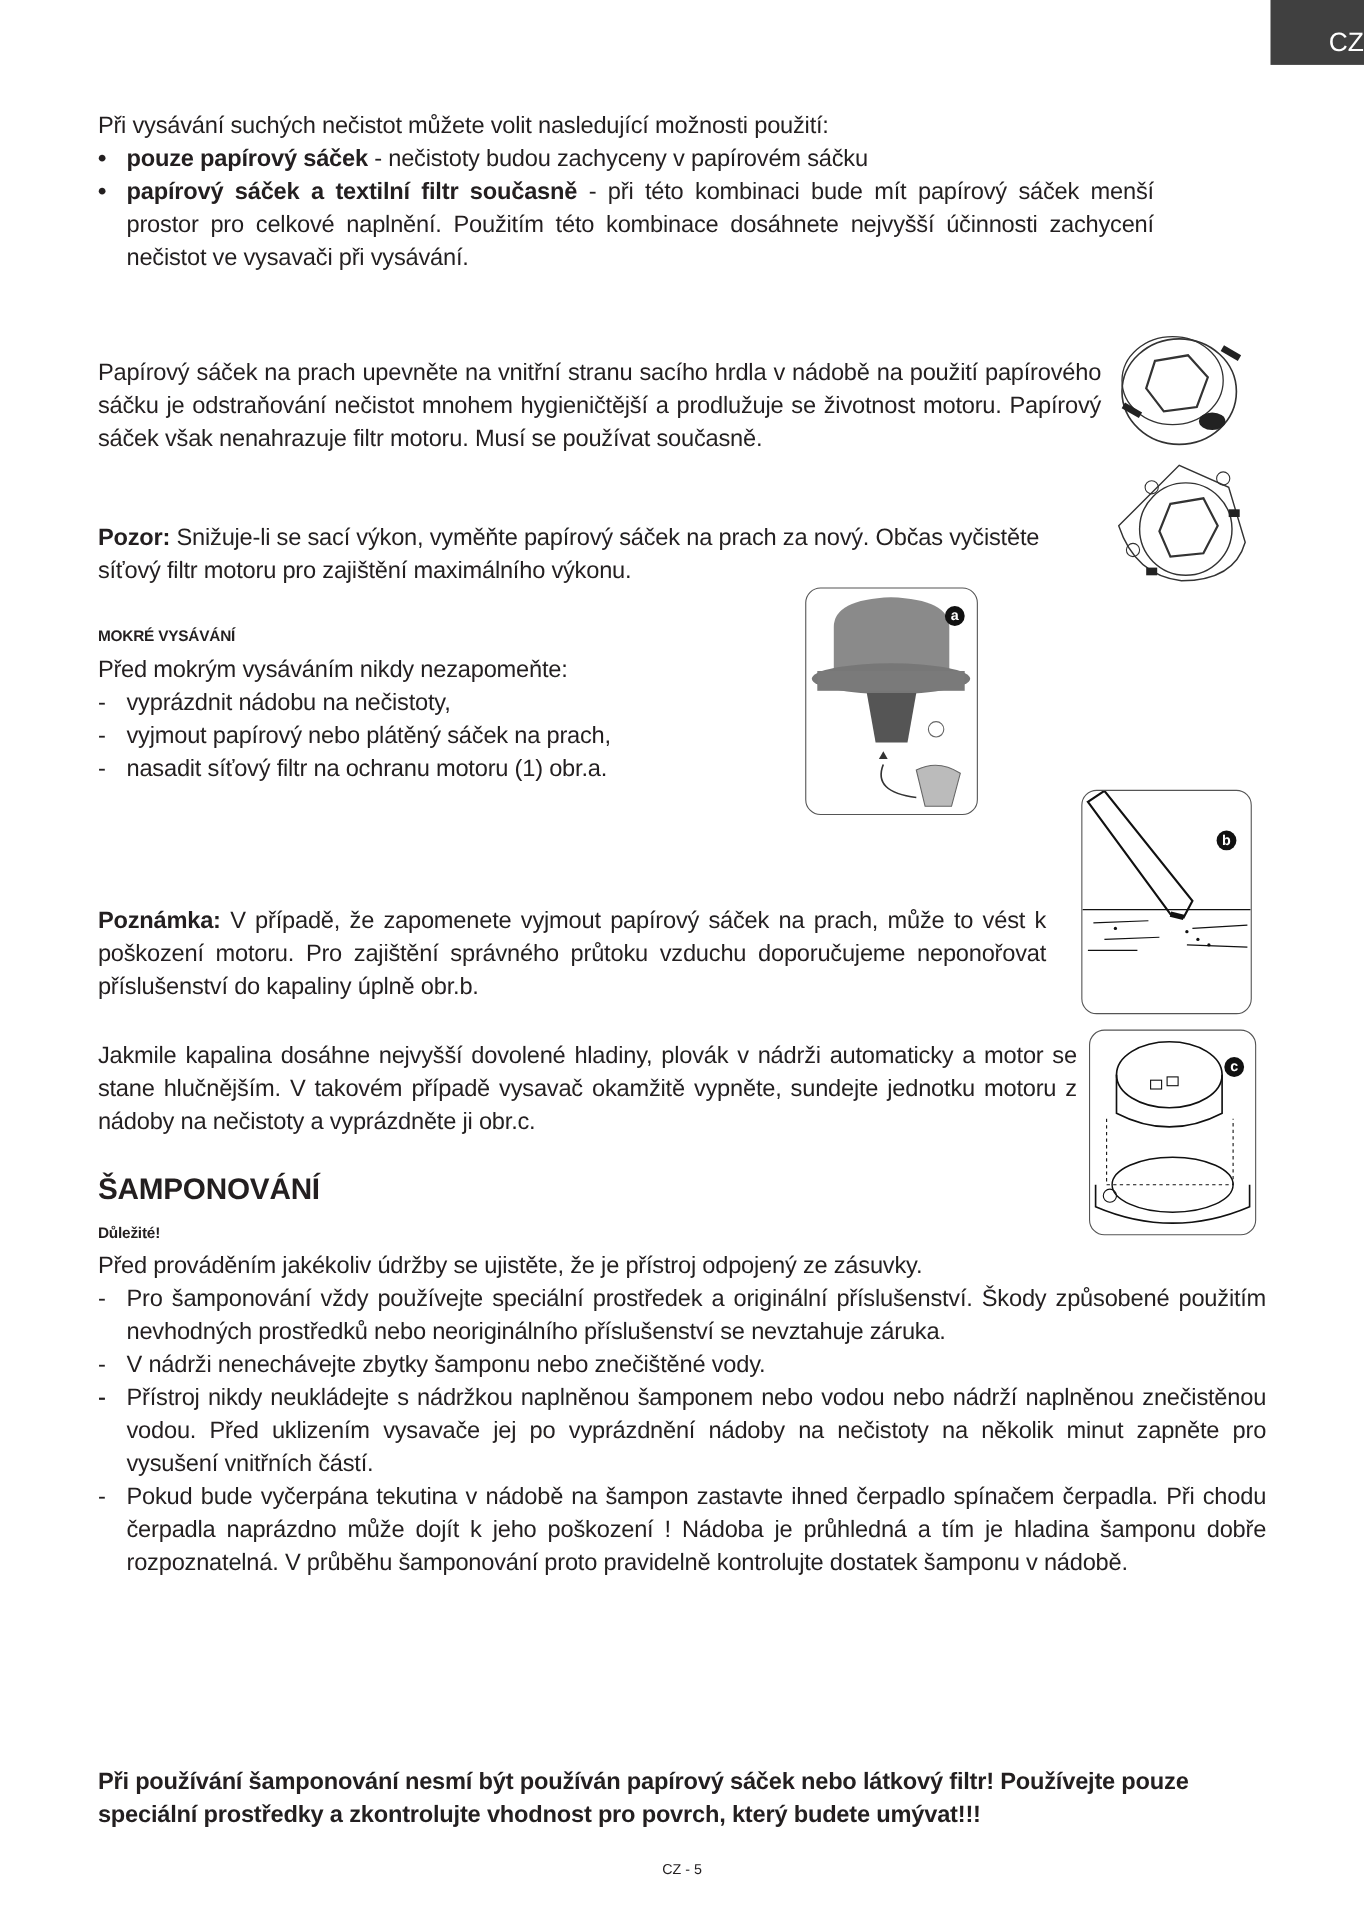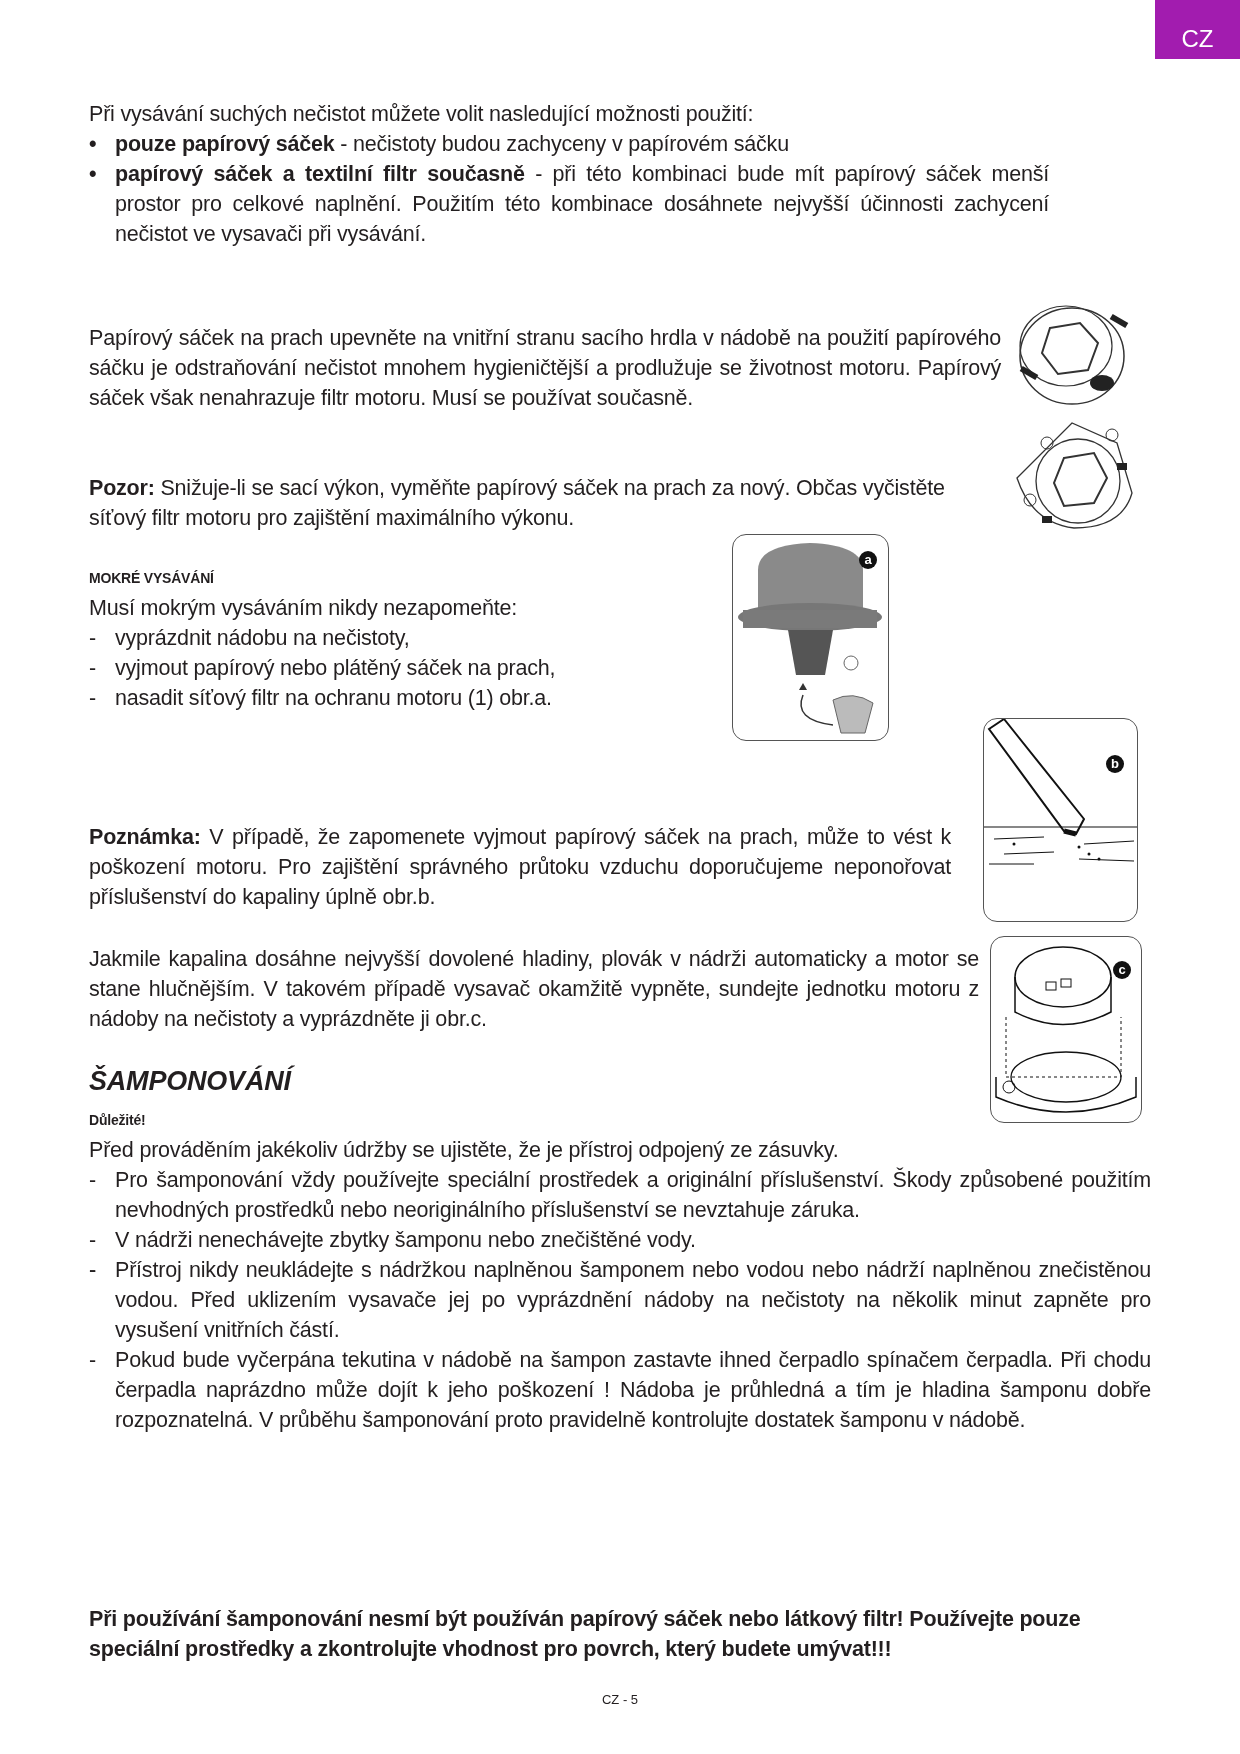--- a/index.html
+++ b/index.html
@@ -1,30 +1,30 @@
 <!DOCTYPE html>
 <html><head>
 <meta charset="utf-8">
 <style>
   html, body { margin: 0; padding: 0; background: #ffffff; }
   body { width: 1240px; height: 1754px; position: relative; overflow: hidden;
          font-family: "Liberation Sans", sans-serif; color: #231f20; }
   .lang-tab { position: absolute; left: 1155px; top: 0; width: 85px; height: 59px;
-              background: #a21caf; color: #ffffff; font-size: 24px;
-              display: flex; align-items: flex-end; justify-content: center; padding-bottom: 0; box-sizing: border-box; }
+              background: #404040; color: #ffffff; font-size: 24px;
+              display: flex; align-items: flex-end; justify-content: flex-end; padding-bottom: 0; box-sizing: border-box; }
   .lang-tab span { margin-bottom: 6px; }
   .txt { position: absolute; left: 89px; font-size: 21.5px; line-height: 30px; letter-spacing: -0.2px; }
   .justify { text-align: justify; }
   .b { font-weight: bold; }
   .bullet { position: relative; padding-left: 26px; }
   .bullet::before { content: "\2022"; position: absolute; left: 0; top: 0; font-weight: bold; }
   .dash { position: relative; padding-left: 26px; }
   .dash .mk { position: absolute; left: 0; top: 0; }
   .h { font-weight: bold; font-size: 14px; }
-  .h2 { font-weight: bold; font-size: 27px; line-height: 36px; font-style: italic; }
+  .h2 { font-weight: bold; font-size: 27px; line-height: 36px; }
   .fig { position: absolute; background: #fff; }
   .figframe { border: 1.5px solid #555; border-radius: 14px; }
   .badge { position: absolute; width: 18px; height: 18px; border-radius: 50%; background: #111; color: #fff;
            font-size: 13px; font-weight: bold; line-height: 18px; text-align: center; }
   .pageno { position: absolute; top: 1692px; left: 0; width: 1240px; text-align: center; font-size: 13px; }
 </style>
 </head>
 <body>
 
 <div class="lang-tab">
@@ -36,21 +36,21 @@
   <div class="bullet"><span class="b">pouze papírový sáček</span><span> - nečistoty budou zachyceny v papírovém sáčku</span></div>
   <div class="bullet justify"><span class="b">papírový sáček a textilní filtr současně</span><span> - při této kombinaci bude mít papírový sáček menší prostor pro celkové naplnění. Použitím této kombinace dosáhnete nejvyšší účinnosti zachycení nečistot ve vysavači při vysávání.</span></div>
 </div>
 
 <div class="txt justify" style="top:323px;width:912px;">Papírový sáček na prach upevněte na vnitřní stranu sacího hrdla v nádobě na použití papírového sáčku je odstraňování nečistot mnohem hygieničtější a prodlužuje se životnost motoru. Papírový sáček však nenahrazuje filtr motoru. Musí se používat současně.</div>
 
 <div class="txt" style="top:473px;width:912px;"><span class="b">Pozor:</span><span> Snižuje-li se sací výkon, vyměňte papírový sáček na prach za nový. Občas vyčistěte síťový filtr motoru pro zajištění maximálního výkonu.</span></div>
 
 <div class="txt" style="top:563px;width:640px;">
   <div class="h">MOKRÉ VYSÁVÁNÍ</div>
-  <div>Musí mokrým vysáváním nikdy nezapomeňte:</div>
+  <div>Před mokrým vysáváním nikdy nezapomeňte:</div>
   <div class="dash"><span class="mk">-</span><span>vyprázdnit nádobu na nečistoty,</span></div>
   <div class="dash"><span class="mk">-</span><span>vyjmout papírový nebo plátěný sáček na prach,</span></div>
   <div class="dash"><span class="mk">-</span><span>nasadit síťový filtr na ochranu motoru (1) obr.a.</span></div>
 </div>
 
 <div class="txt justify" style="top:822px;width:862px;"><span class="b">Poznámka:</span><span> V případě, že zapomenete vyjmout papírový sáček na prach, může to vést k poškození motoru. Pro zajištění správného průtoku vzduchu doporučujeme neponořovat příslušenství do kapaliny úplně obr.b.</span></div>
 
 <div class="txt justify" style="top:944px;width:890px;">Jakmile kapalina dosáhne nejvyšší dovolené hladiny, plovák v nádrži automaticky a motor se stane hlučnějším. V takovém případě vysavač okamžitě vypněte, sundejte jednotku motoru z nádoby na nečistoty a vyprázdněte ji obr.c.</div>
 
 <div class="txt" style="top:1063px;width:1062px;">

